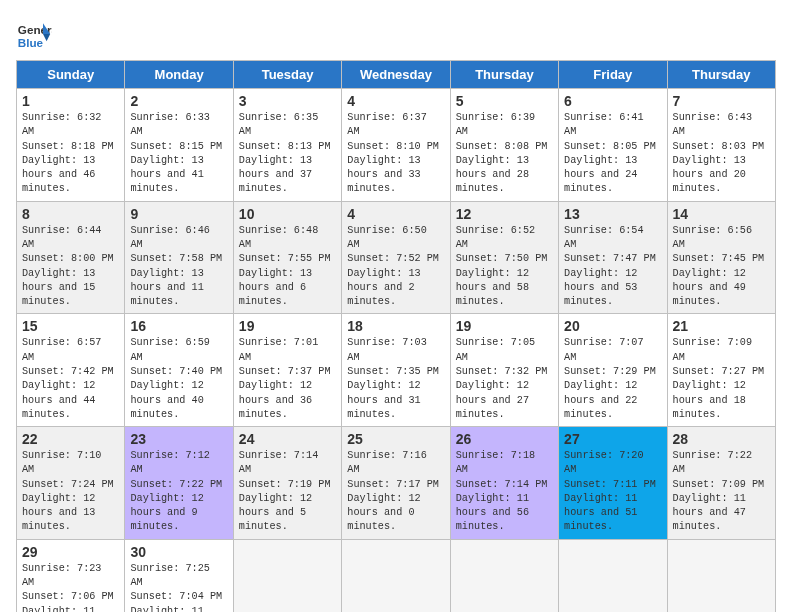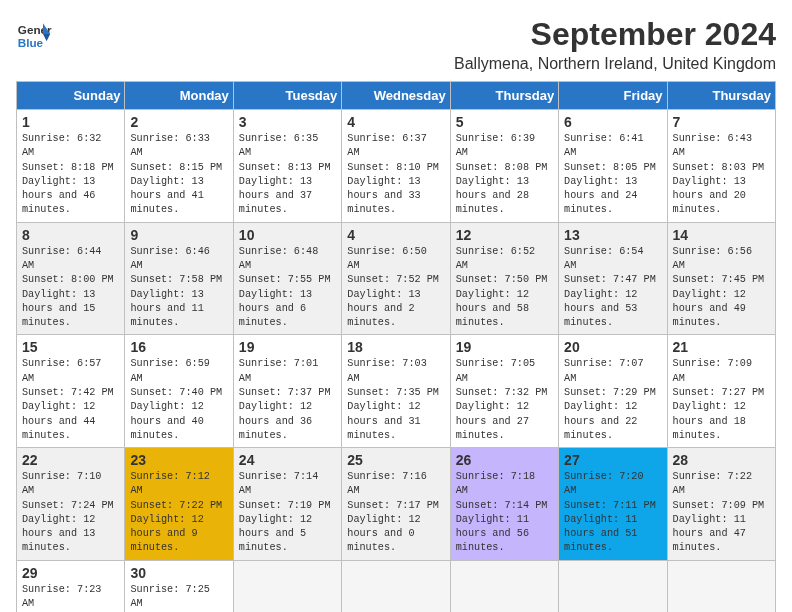--- a/index.html
+++ b/index.html
@@ -40,21 +40,21 @@
     }
     .calendar-table {
       width: 100%;
       border-collapse: collapse;
       font-size: 10.5px;
     }
     .calendar-table th {
       background-color: #2a76c6;
       color: #fff;
       padding: 6px 4px;
-      text-align: right;
+      text-align: center;
       font-size: 13px;
       font-weight: bold;
       border: 1px solid #c0c0c0;
     }
     .calendar-table td {
       border: 1px solid #c0c0c0;
       vertical-align: top;
       padding: 4px 5px;
       width: 108px;
       min-height: 70px;
@@ -81,24 +81,20 @@
 <body>
 
 <div class="header-area">
   <div class="logo">
     <svg class="logo-icon" viewBox="0 0 40 40">
       <text x="2" y="20" font-size="13" font-weight="bold" fill="#333" font-family="Arial">General</text>
       <text x="2" y="34" font-size="13" font-weight="bold" fill="#2a76c6" font-family="Arial">Blue</text>
       <polygon points="30,8 38,20 30,20" fill="#2a76c6"></polygon>
       <polygon points="30,20 38,20 34,28" fill="#1a5a9a"></polygon>
     </svg>
-  </div>
-  <div class="title-area">
-    <div class="month-title">September 2024</div>
-    <div class="location-title">Ballymena, Northern Ireland, United Kingdom</div>
   </div>
 </div>
 
 <table class="calendar-table">
   <thead>
     <tr>
       <th>Sunday</th>
       <th>Monday</th>
       <th>Tuesday</th>
       <th>Wednesday</th>
@@ -240,21 +236,21 @@
         </div>
         </td>
       </tr>
       <tr>
         <td style="background: rgb(240, 240, 240);">
           <span class="day-number">22</span>
         <div class="day-detail">
           Sunrise: 7:10 AM<br>Sunset: 7:24 PM<br>Daylight: 12 hours and 13 minutes.
         </div>
         </td>
-        <td style="background: #eab308;">
+        <td style="background: #c4b5fd;">
           <span class="day-number">23</span>
         <div class="day-detail">
           Sunrise: 7:12 AM<br>Sunset: 7:22 PM<br>Daylight: 12 hours and 9 minutes.
         </div>
         </td>
         <td style="background: rgb(240, 240, 240);">
           <span class="day-number">24</span>
         <div class="day-detail">
           Sunrise: 7:14 AM<br>Sunset: 7:19 PM<br>Daylight: 12 hours and 5 minutes.
         </div>

